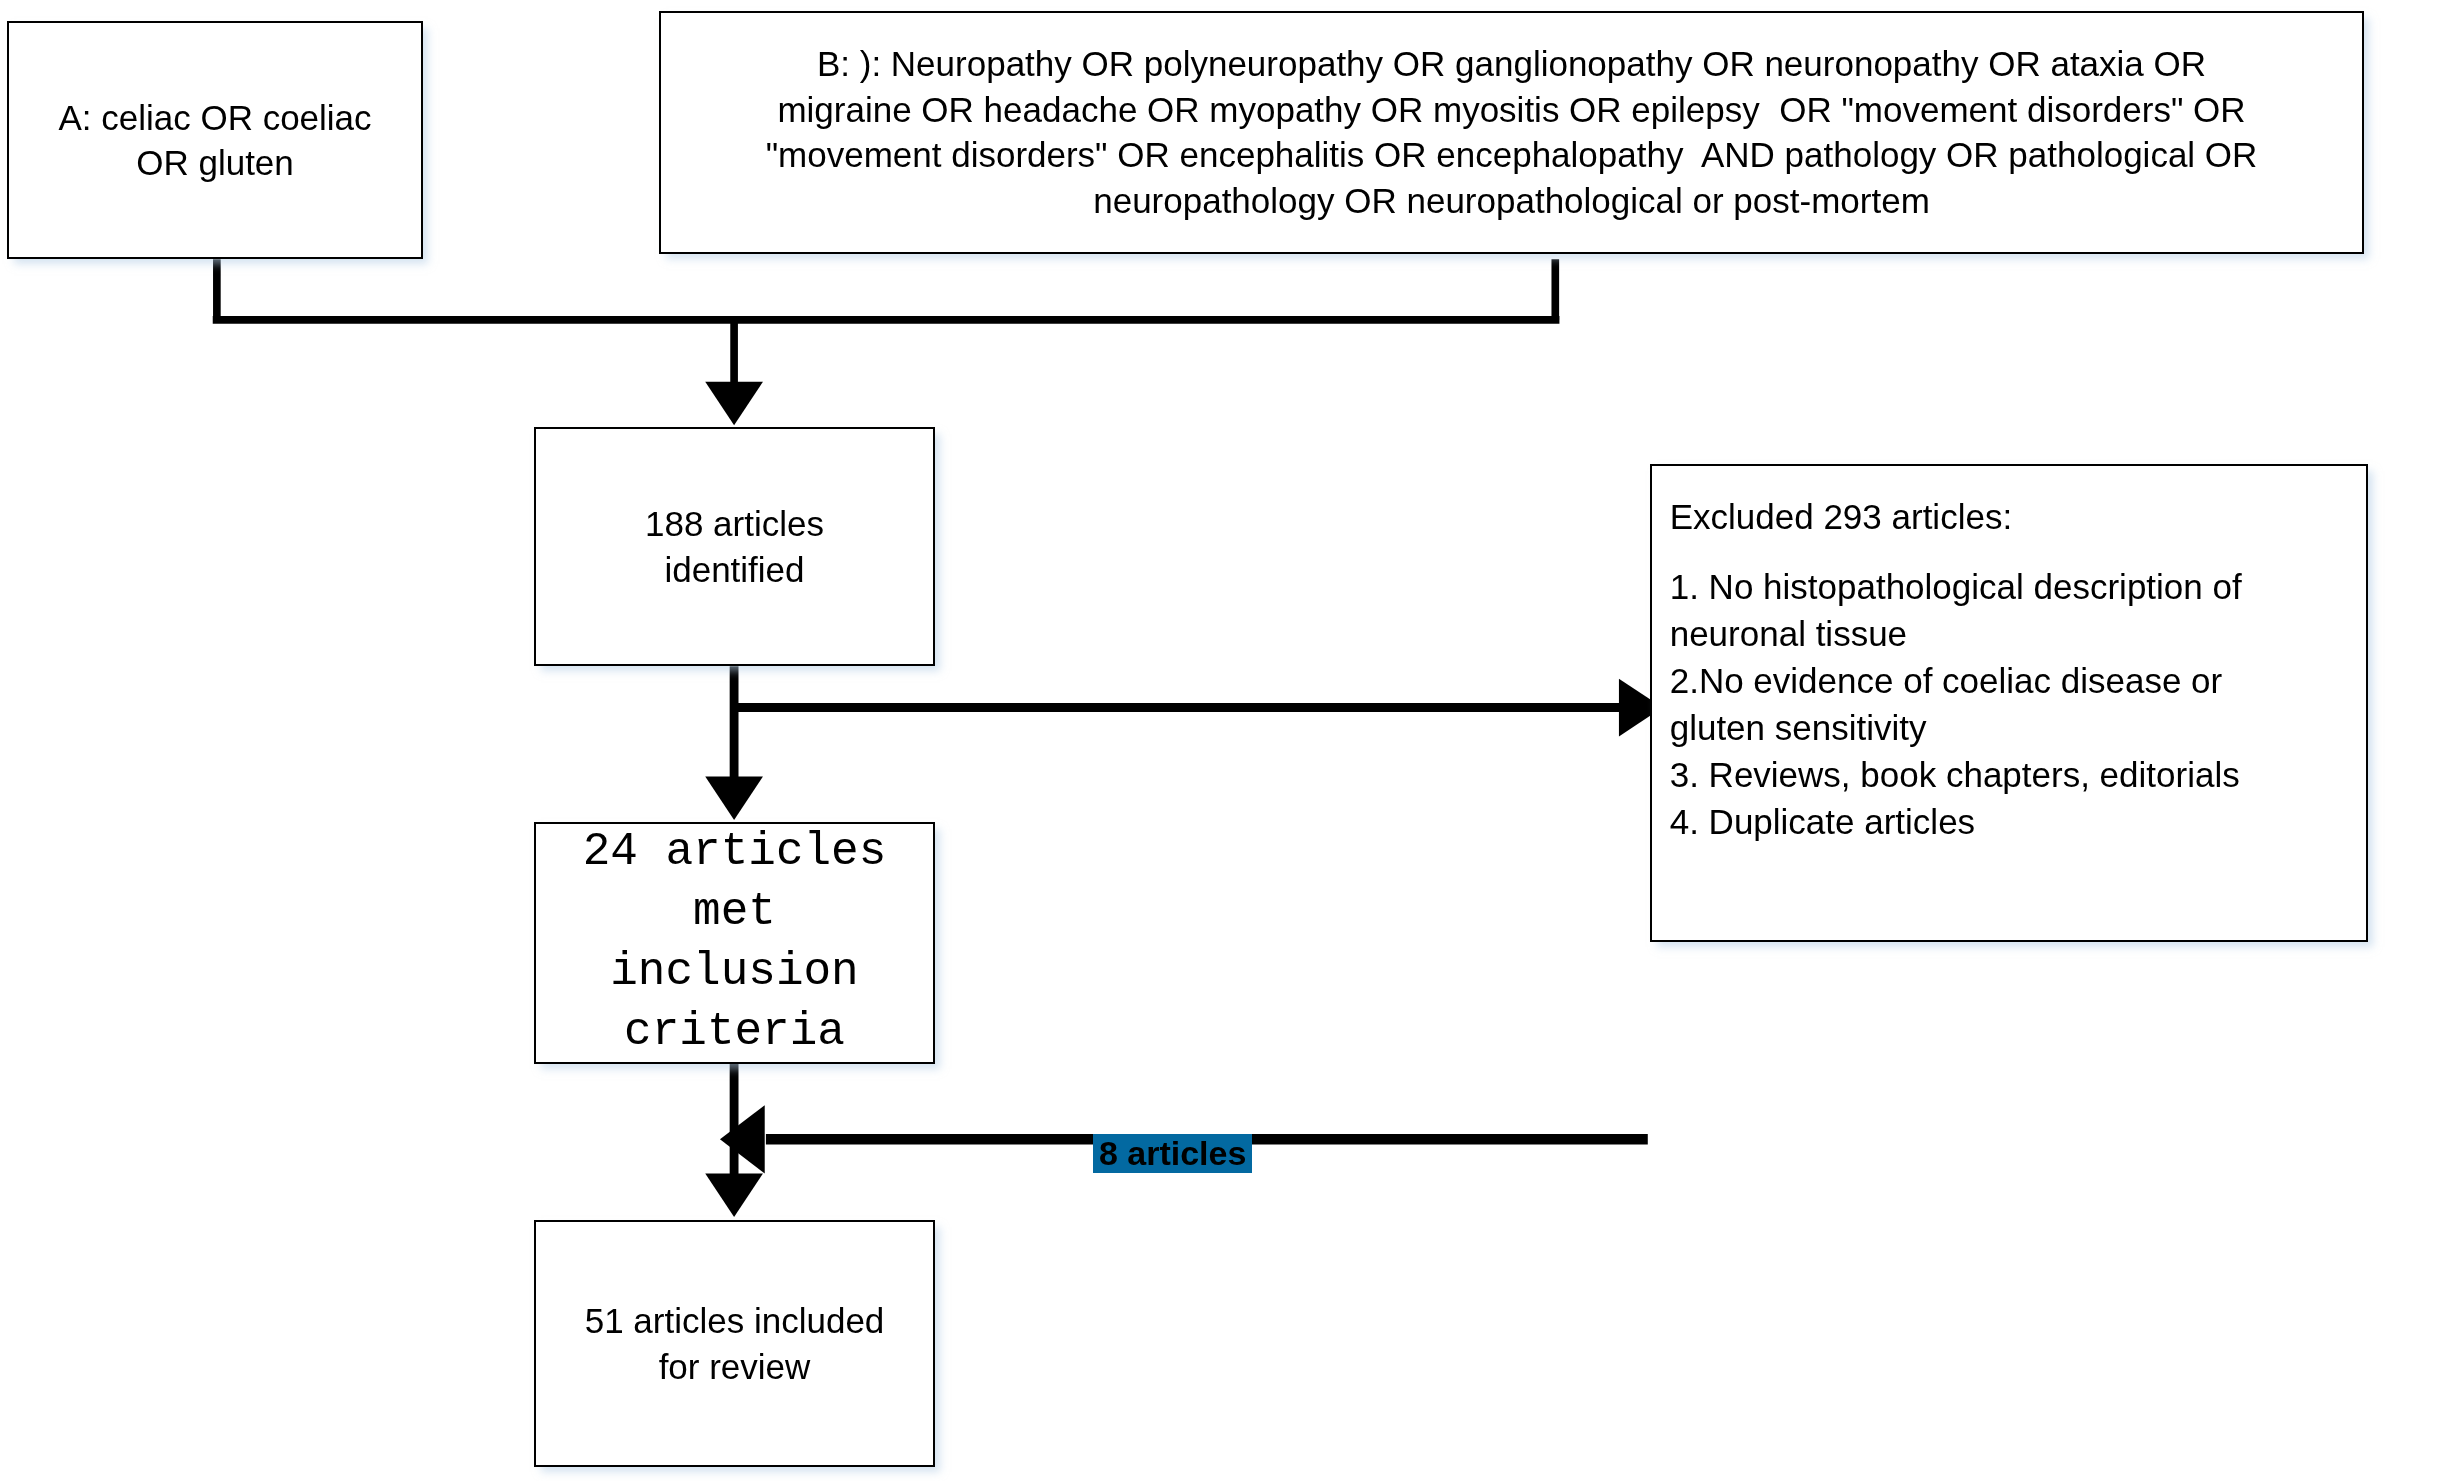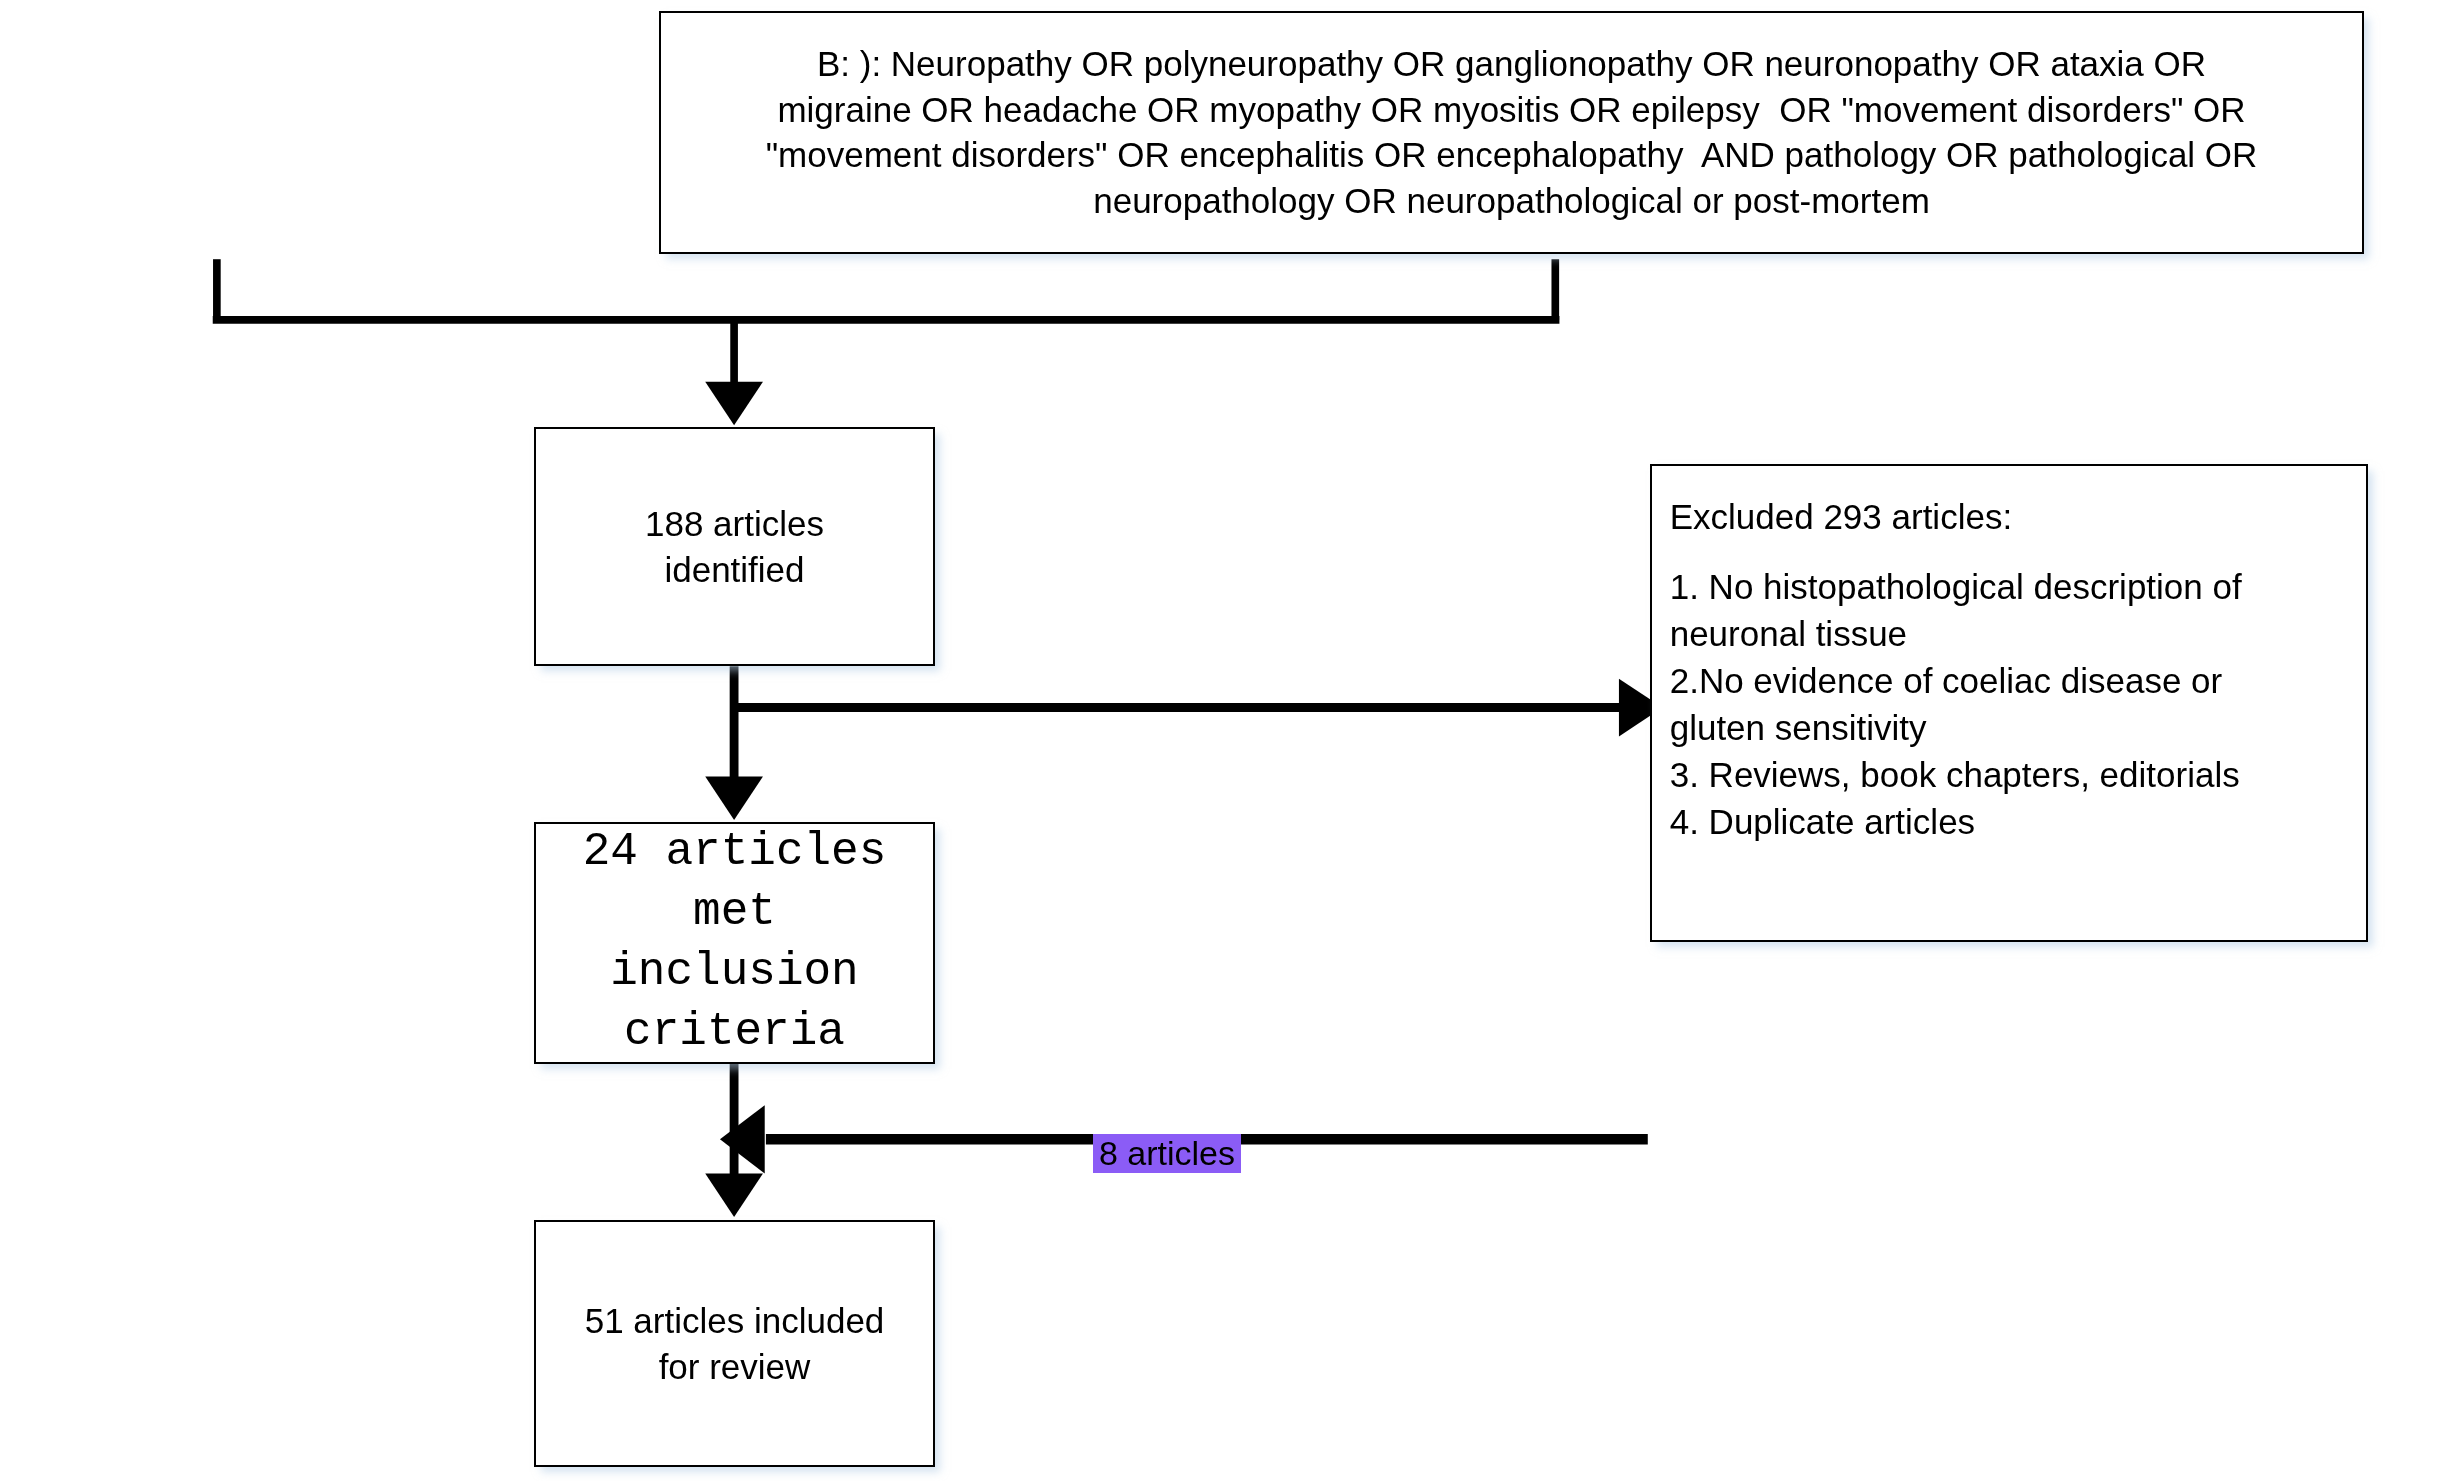--- a/index.html
+++ b/index.html
@@ -81,26 +81,27 @@
   #box-scanning .txt { font-size: 35px; padding: 0 10.6px; }
 
   #box-included {
     left: 534px; top: 1220px; width: 401px; height: 247px;
   }
   #box-included .txt { font-size: 35px; }
 
   
   .edge-label {
     position: absolute;
-    background: #8b5cf6;
+    background: #0369a1;
     color: #000000;
     font-size: 34px;
     line-height: 1;
     padding: 2.4px 5.9px;
     white-space: nowrap;
+    font-weight: bold;
   }
   #label-8-articles {
     left: 1093px; top: 1134px;
   }
 </style>
 </head>
 <body>
 
 <div id="stage">
 
@@ -138,20 +139,24 @@
       <path d="M 1246,1806 L 1246,1995" stroke="#000000" stroke-width="15" fill="none"></path>
       <polygon points="1197,1992 1295,1992 1246,2066" fill="#000000"></polygon>
     </g>
 
     <g>
       <path d="M 2797,1934 L 1300,1934" stroke="#000000" stroke-width="18" fill="none"></path>
       <polygon points="1298,1876 1298,1992 1222,1934" fill="#000000"></polygon>
     </g>
   </svg>
 
+  <div class="node center" id="box-a">
+    <span class="txt">A: celiac OR coeliac
+OR gluten</span>
+  </div>
 
   <div class="node center" id="box-b">
     <span class="txt">B: ): Neuropathy OR polyneuropathy OR ganglionopathy OR neuronopathy OR ataxia OR
 migraine OR headache OR myopathy OR myositis OR epilepsy  OR "movement disorders" OR
 "movement disorders" OR encephalitis OR encephalopathy  AND pathology OR pathological OR
 neuropathology OR neuropathological or post-mortem</span>
   </div>
 
   <div class="node center" id="box-identified">
     <span class="txt">188 articles

